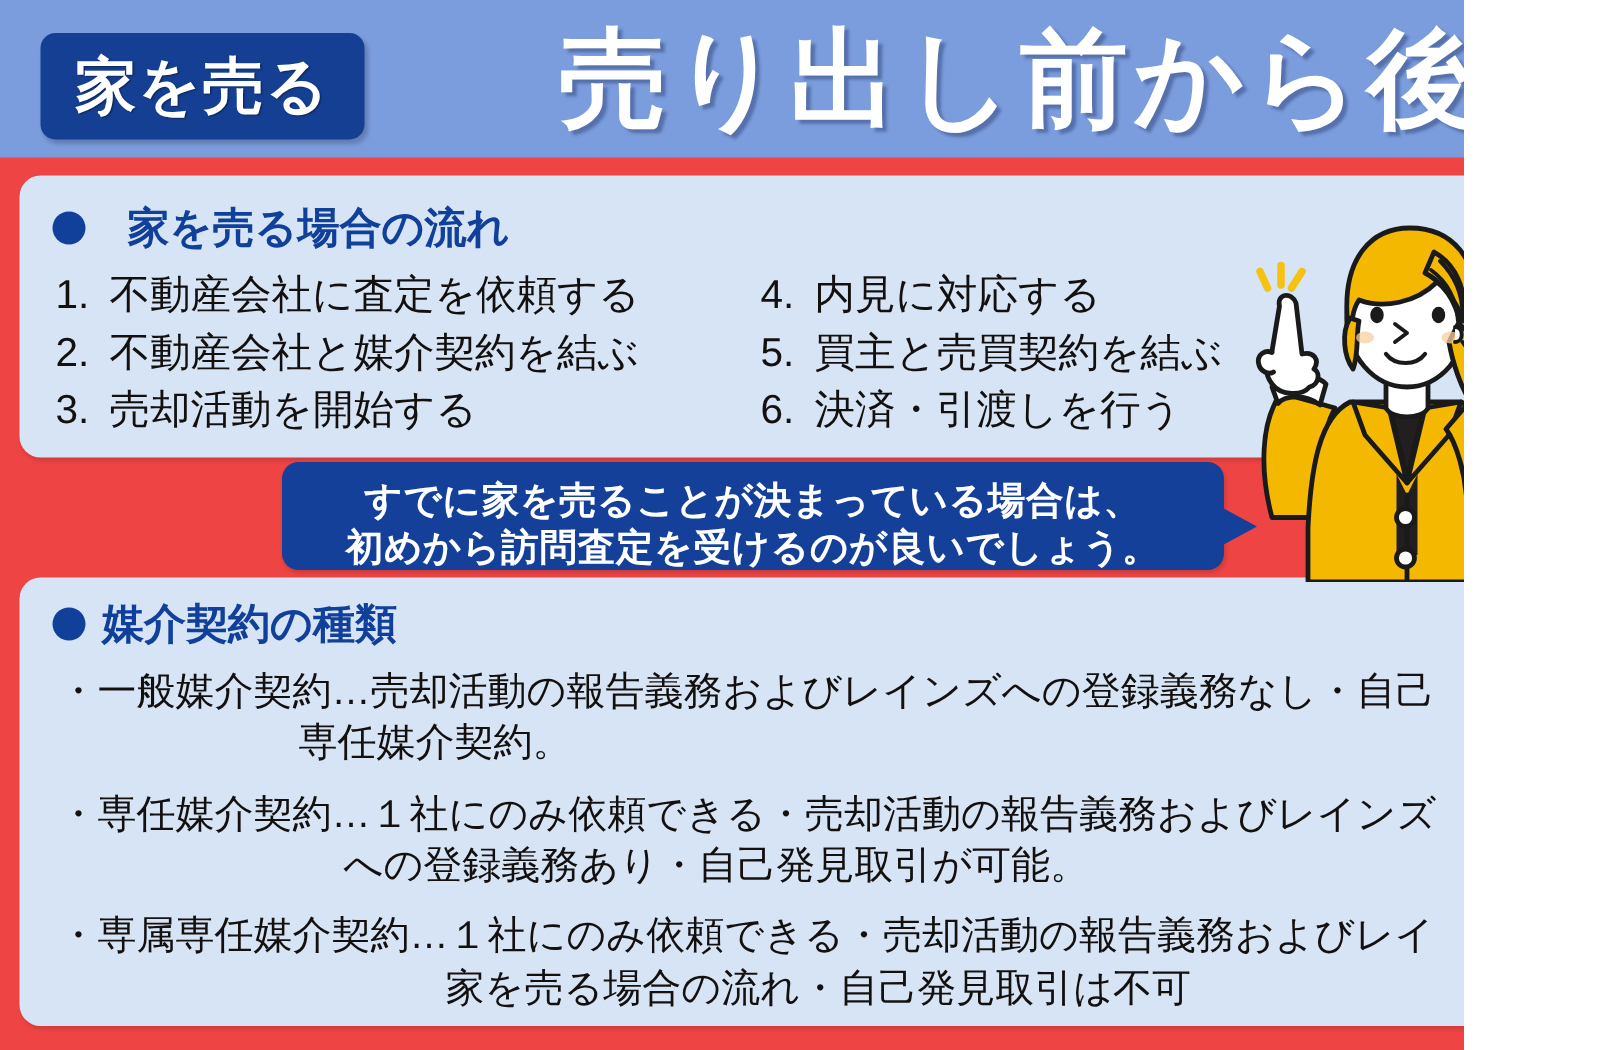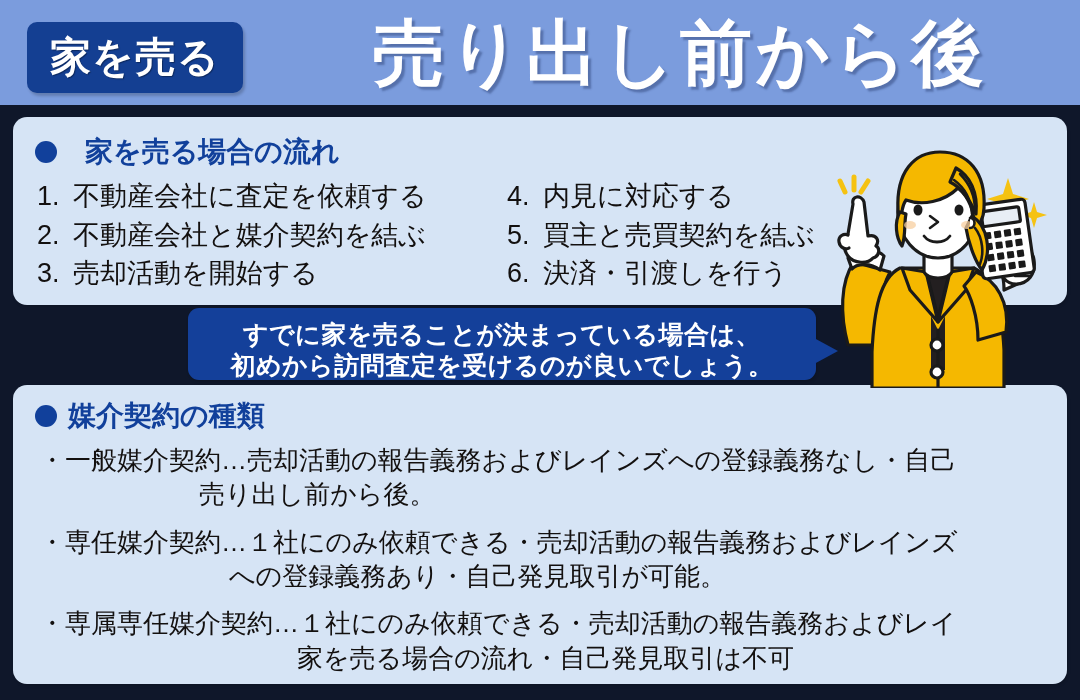--- a/index.html
+++ b/index.html
@@ -5,24 +5,24 @@
   html, body {
     margin: 0;
     padding: 0;
     background: #ffffff;
   }
   body {
     font-family: "Liberation Sans", "DejaVu Sans", sans-serif;
   }
   #page {
     position: relative;
-    width: 1080px;
+    width: 976px;
     height: 700px;
     overflow: hidden;
-    background: #0f172a;
+    background: #ef4444;
   }
 
   
   .header-band {
     position: absolute;
     left: 0; top: 0;
     width: 1080px;
     height: 105px;
     background: #7b9cdd;
   }
@@ -254,21 +254,21 @@
 
     <div class="panel-heading">
       <span class="heading-dot"></span>
       <span>媒介契約の種類</span>
     </div>
 
     <div class="contract-list">
 
       <div class="contract-item">
         <span class="term">・一般媒介契約…</span><span>売却活動の報告義務およびレインズへの登録義務なし・自己</span>
-        <span class="body-line indent-1">売り出し前から後。</span>
+        <span class="body-line indent-1">専任媒介契約。</span>
       </div>
 
       <div class="contract-item">
         <span class="term">・専任媒介契約…</span><span>１社にのみ依頼できる・売却活動の報告義務およびレインズ</span>
         <span class="body-line indent-2">への登録義務あり・自己発見取引が可能。</span>
       </div>
 
       <div class="contract-item">
         <span class="term">・専属専任媒介契約…</span><span>１社にのみ依頼できる・売却活動の報告義務およびレイ</span>
         <span class="body-line indent-3">家を売る場合の流れ・自己発見取引は不可</span>

